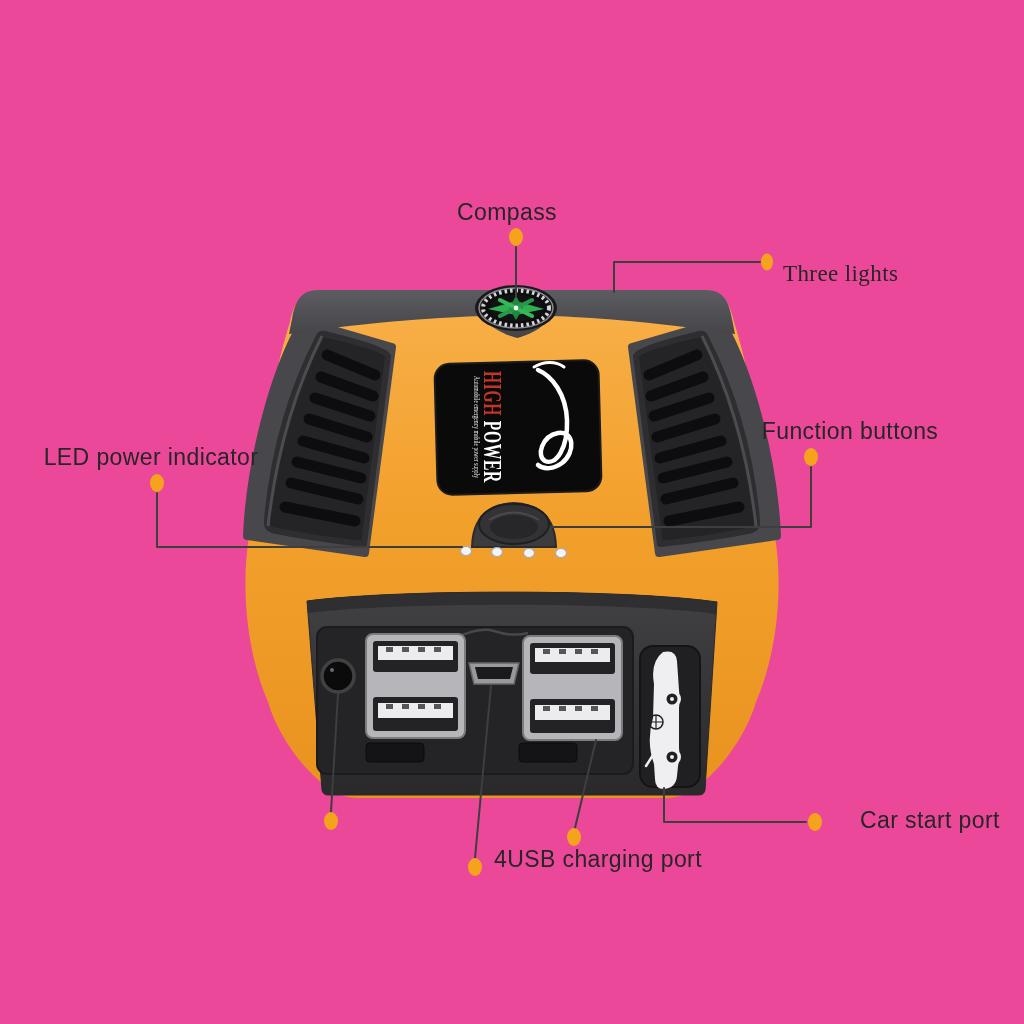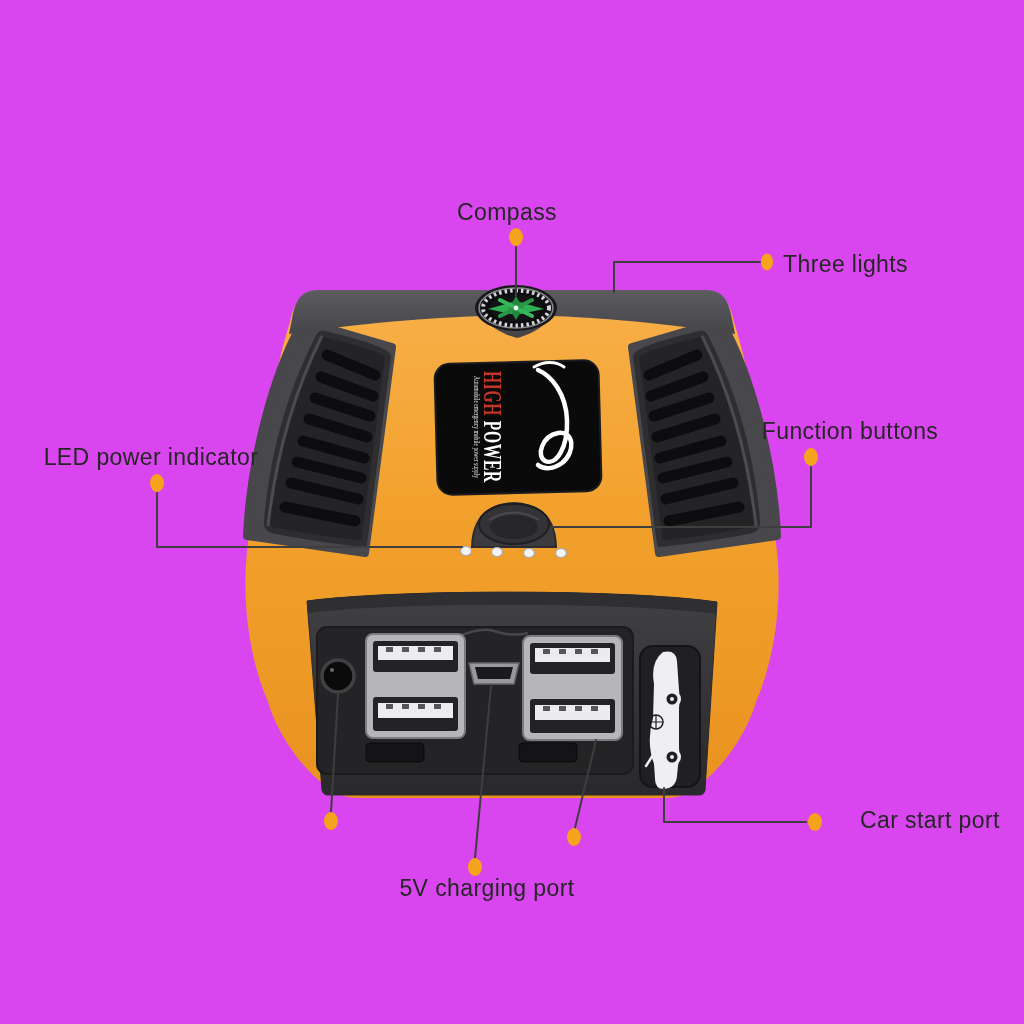--- a/index.html
+++ b/index.html
@@ -1,16 +1,16 @@
 <!DOCTYPE html>
 <html><head>
 <meta charset="utf-8">
 <style>
   html,body{margin:0;padding:0;background:#fff;}
-  .stage{position:relative;width:1024px;height:1024px;background:#d946ef;overflow:hidden;
+  .stage{position:relative;width:1024px;height:1024px;background:#ec4899;overflow:hidden;
          font-family:"Liberation Sans",sans-serif;}
   .stage svg{position:absolute;left:0;top:0;}
   .callout-label{position:absolute;font-size:23px;line-height:1.15;color:#262626;
                  letter-spacing:.4px;white-space:nowrap;font-weight:400;}
   .center{transform:translate(-50%,-50%);}
   .vcenter{transform:translate(0,-50%);}
 </style>
 </head>
 <body>
 
@@ -203,19 +203,19 @@
     <ellipse cx="811" cy="457" rx="7" ry="9"></ellipse>
     <ellipse cx="157" cy="483" rx="7" ry="9"></ellipse>
     <ellipse cx="331" cy="821" rx="7" ry="9"></ellipse>
     <ellipse cx="475" cy="867" rx="7" ry="9"></ellipse>
     <ellipse cx="574" cy="837" rx="7" ry="9"></ellipse>
     <ellipse cx="815" cy="822" rx="7" ry="9"></ellipse>
   </g>
 </svg>
 
 <div class="callout-label center" style="left:507px;top:212px;">Compass</div>
-<div class="callout-label vcenter" style="left:783px;top:264px;">Three lights</div>
+<div class="callout-label vcenter" style="left:783px;top:274px;font-family:Liberation Serif, serif;">Three lights</div>
 <div class="callout-label center" style="left:151px;top:457px;">LED power indicator</div>
 <div class="callout-label center" style="left:850px;top:431px;">Function buttons</div>
-<div class="callout-label center" style="left:487px;top:888px;">5V charging port</div>
+<div class="callout-label center" style="left:598px;top:859px;">4USB charging port</div>
 <div class="callout-label vcenter" style="left:836px;top:820px;margin-left:24px;">Car start port</div>
 
 </div>
 
 </body></html>

